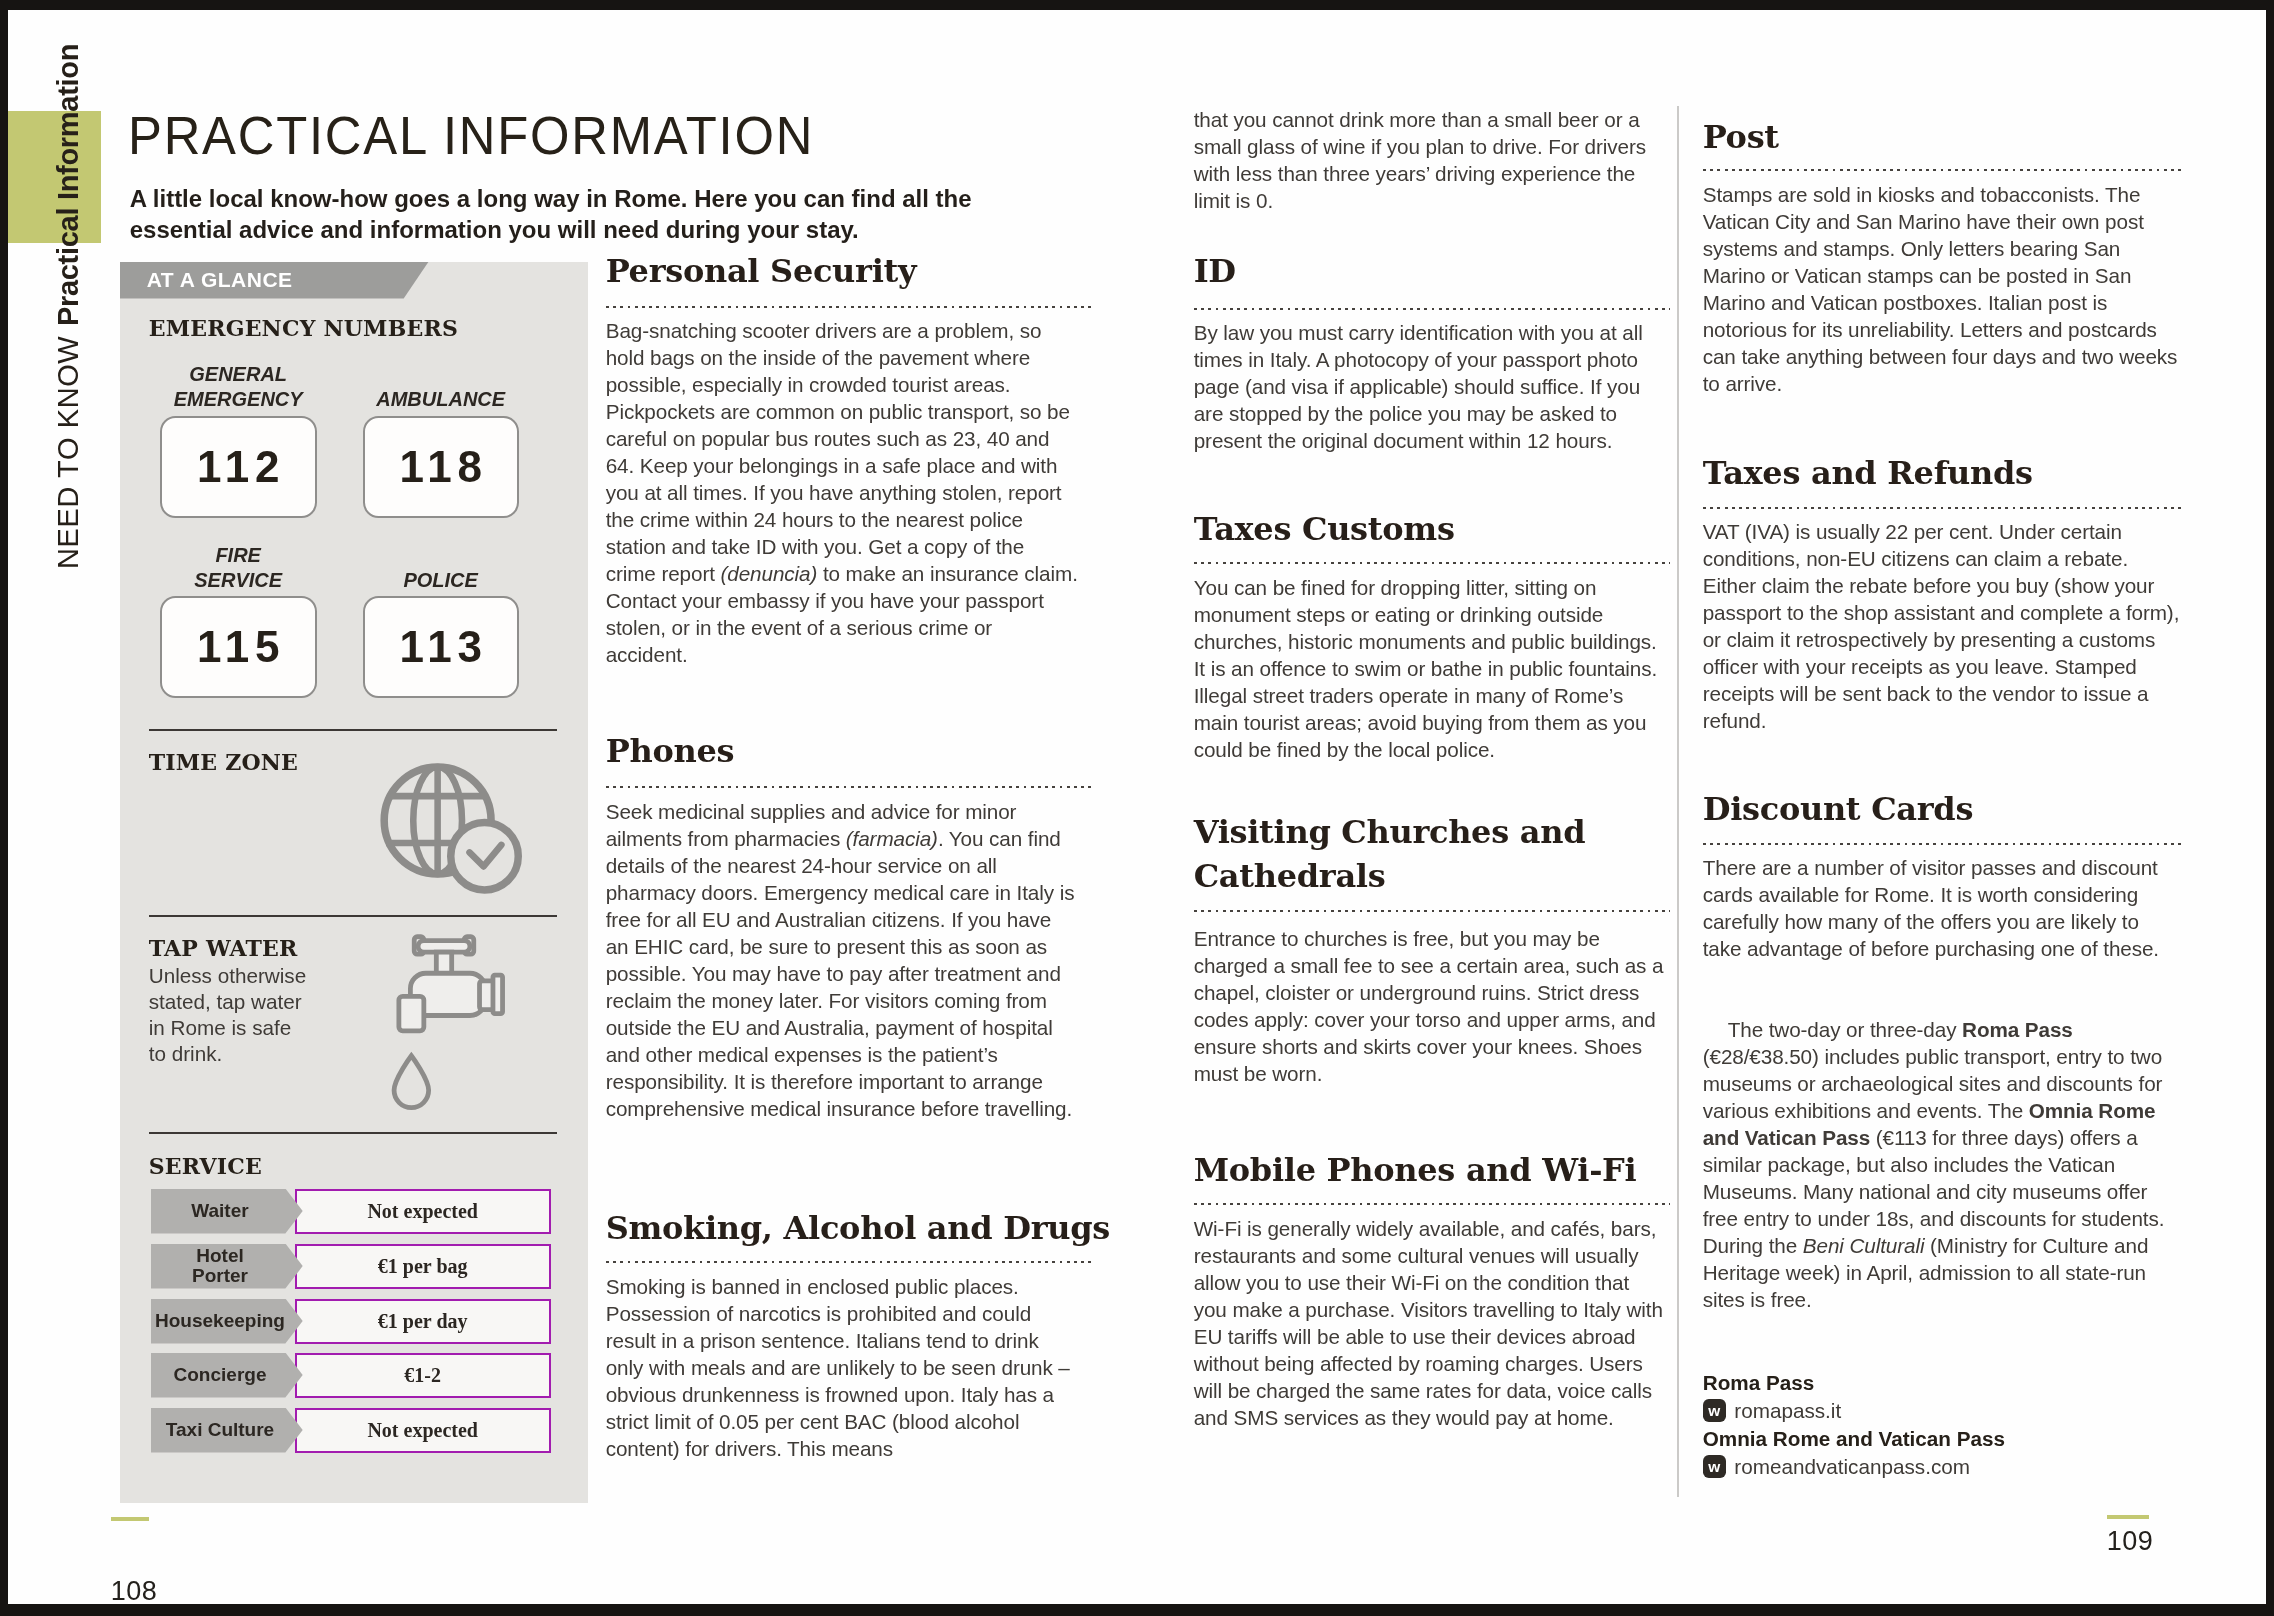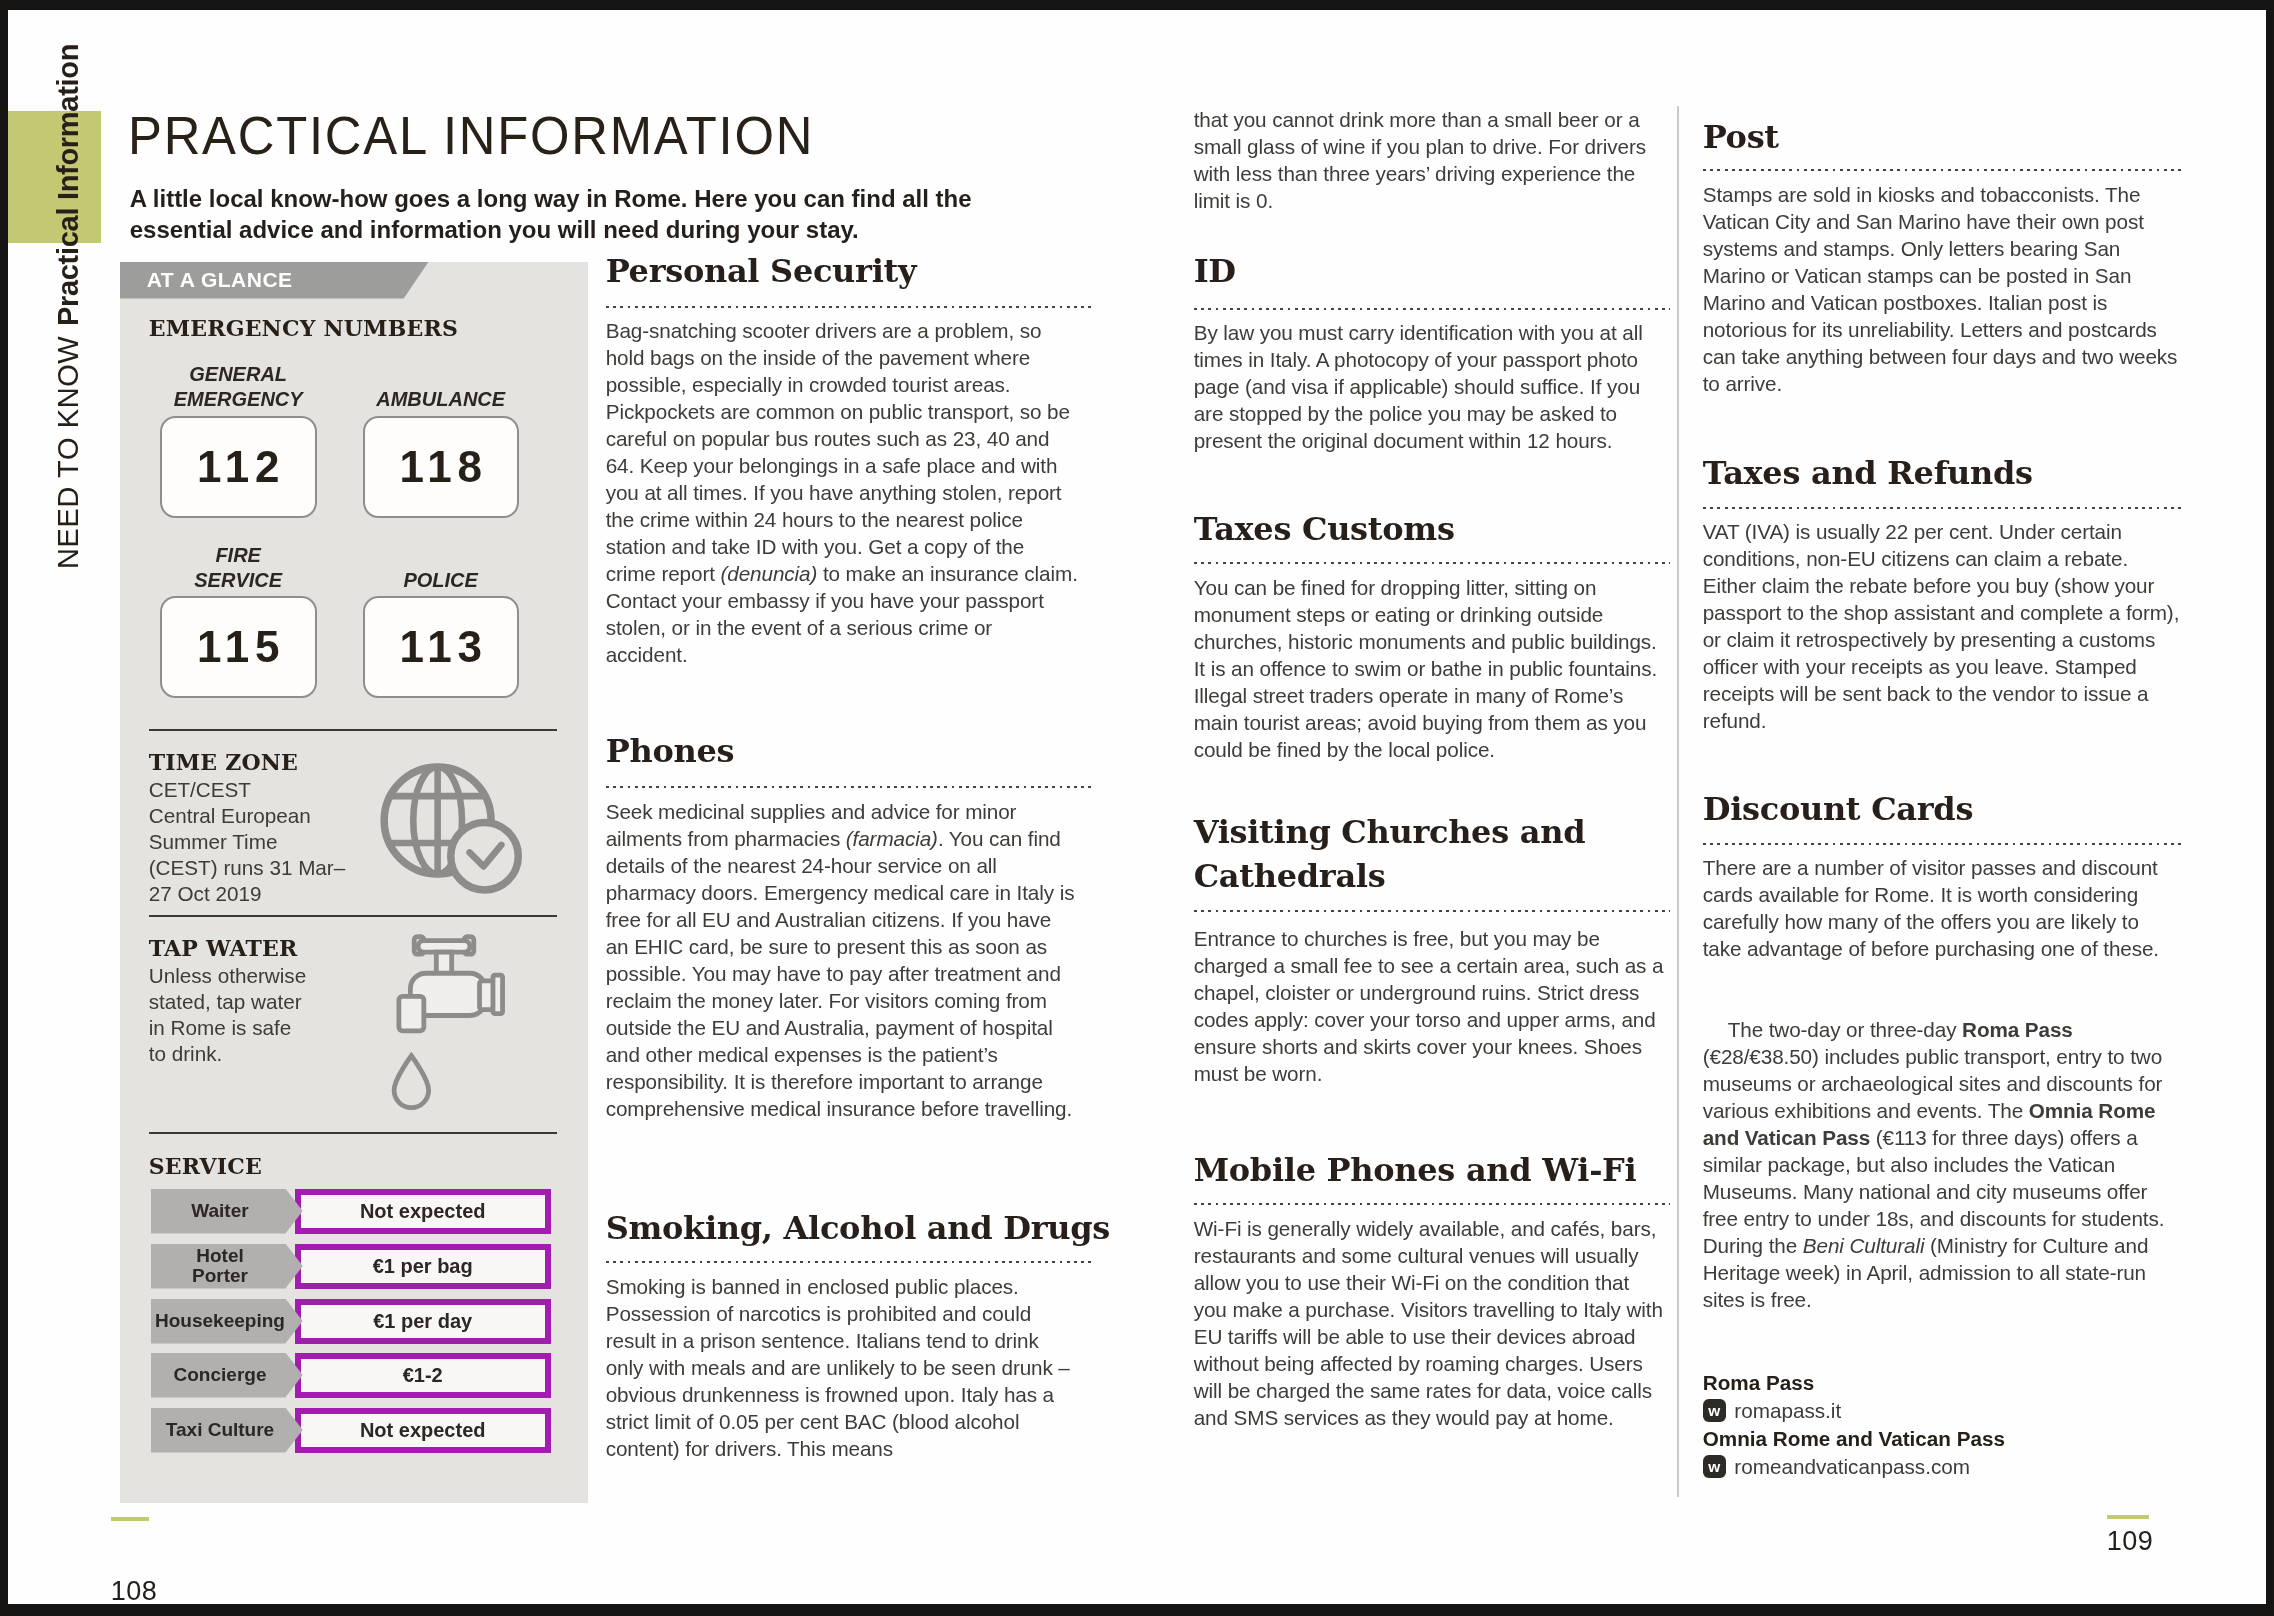--- a/index.html
+++ b/index.html
@@ -53,22 +53,22 @@
   .glance-icon{position:absolute;}
   .gi-globe{left:252px;top:492px;}
   .gi-tap{left:252px;top:669px;}
   .tiprow{position:absolute;left:31px;width:400px;height:45px;}
   .tr1{top:927px;} .tr2{top:982px;} .tr3{top:1037px;} .tr4{top:1091px;} .tr5{top:1146px;}
   .tiplabel{position:absolute;left:0;top:0;bottom:0;width:152px;background:var(--rowLabel);z-index:2;
             clip-path:polygon(0 0,calc(100% - 17.3px) 0,100% 50%,calc(100% - 17.3px) 100%,0 100%);
             display:flex;align-items:center;justify-content:center;text-align:center;
             font-weight:bold;font-size:19px;line-height:20px;color:#2c2722;padding-right:13.4px;}
   .tipvalue{position:absolute;left:144px;right:0;top:0;bottom:0;background:var(--rowValue);
-            border:6px solid #a21caf;display:flex;align-items:center;justify-content:center;
-            font-weight:bold;font-size:20px;color:#2c2722;}
+            border:2px solid #a21caf;display:flex;align-items:center;justify-content:center;
+            font-weight:bold;font-size:20px;color:#2c2722;font-family:Liberation Serif, serif;}
 
   
   .sec-h{position:absolute;font-family:"DejaVu Serif","Liberation Serif",serif;font-weight:bold;
          font-size:32px;letter-spacing:-0.3px;color:#271f19;}
   .dots{position:absolute;height:2.9px;width:485px;
         background-image:repeating-linear-gradient(90deg,var(--dot) 0 2.9px,transparent 2.9px 7.2px);}
   .bodytext{position:absolute;width:473px;font-size:20.7px;line-height:27px;color:var(--body);
             letter-spacing:-0.1px;}
   .c1{left:598px;} .c2{left:1186px;} .c3{left:1695px;}
   .church-head{line-height:44px;}
@@ -109,21 +109,20 @@
     <div class="cardlabel cl2">AMBULANCE</div>
     <div class="card cd1">112</div>
     <div class="card cd2">118</div>
     <div class="cardlabel cl3">FIRE<br>SERVICE</div>
     <div class="cardlabel cl4">POLICE</div>
     <div class="card cd3">115</div>
     <div class="card cd4">113</div>
 
     <div class="rule r1"></div>
     <h3 class="panel-h tz-h">TIME ZONE</h3>
-    <p class="panel-text tz-t">CET/CEST<br>Central European<br>Summer Time<br>(CEST) runs 31 Mar–<br>27 Oct 2019</p>
     <span class="glance-icon gi-globe">
       <svg width="150" height="148" viewBox="0 0 160 156" fill="none" stroke="#8d8c8a">
         <circle cx="70" cy="70" r="57" stroke-width="8"></circle>
         <ellipse cx="70" cy="70" rx="26" ry="57" stroke-width="7"></ellipse>
         <line x1="70" y1="13" x2="70" y2="127" stroke-width="7"></line>
         <line x1="20" y1="44" x2="120" y2="44" stroke-width="7"></line>
         <line x1="15" y1="94" x2="125" y2="94" stroke-width="7"></line>
         <circle cx="120" cy="108" r="36" fill="#e4e3e0" stroke-width="8"></circle>
         <path d="M104,104 L119,119 L138,96" stroke-width="7" stroke-linecap="round" stroke-linejoin="round"></path>
       </svg>

